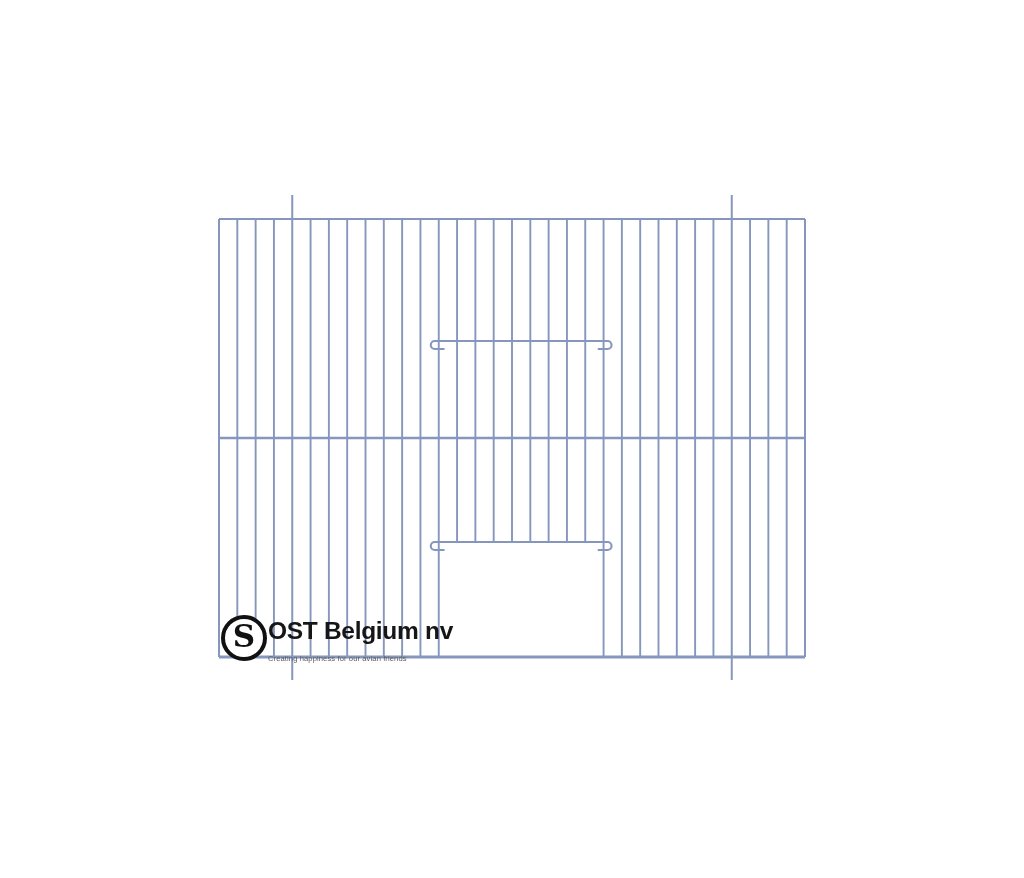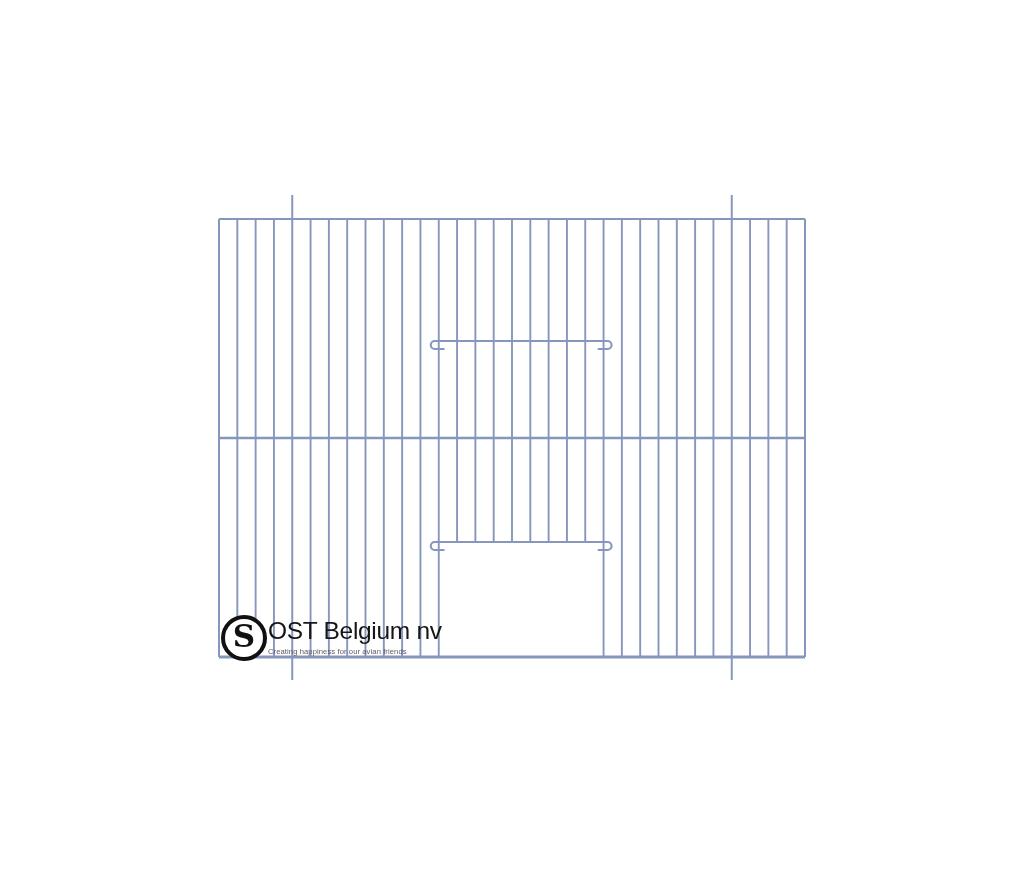--- a/index.html
+++ b/index.html
@@ -43,28 +43,28 @@
     line-height: 1;
     color: #111111;
     margin-top: -3px;
   }
   .logo-words {
     margin-left: 1px;
     padding-top: 4px;
   }
   .company-name {
     font-size: 24.5px;
-    font-weight: 400;
+    font-weight: 700;
     letter-spacing: -0.3px;
     color: #161616;
     line-height: 1;
     white-space: nowrap;
   }
   .company-tagline {
-    margin-top: 3px;
+    margin-top: 10px;
     font-size: 7.6px;
     color: #5a5a5a;
     letter-spacing: 0.1px;
     white-space: nowrap;
   }
 </style>
 </head>
 <body>
 
 <div class="canvas" style="background: rgb(255, 255, 255);">

